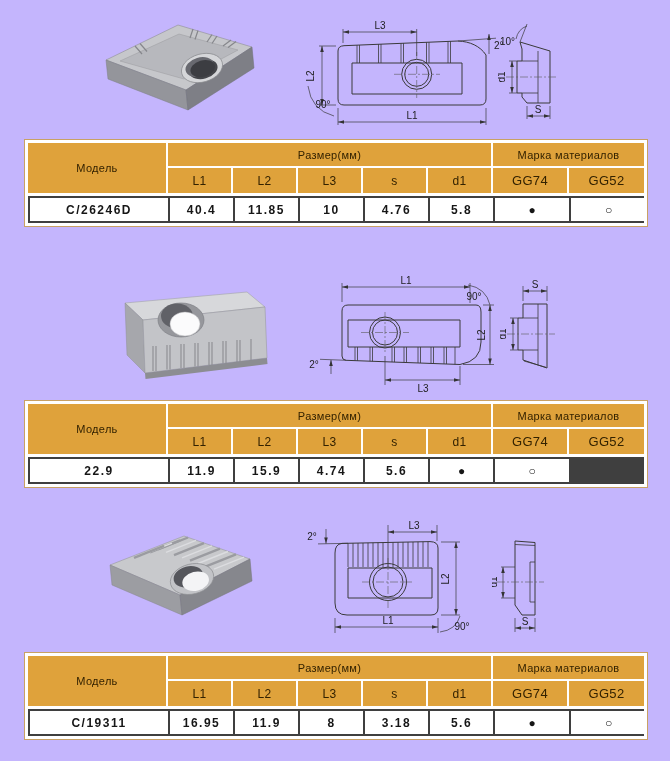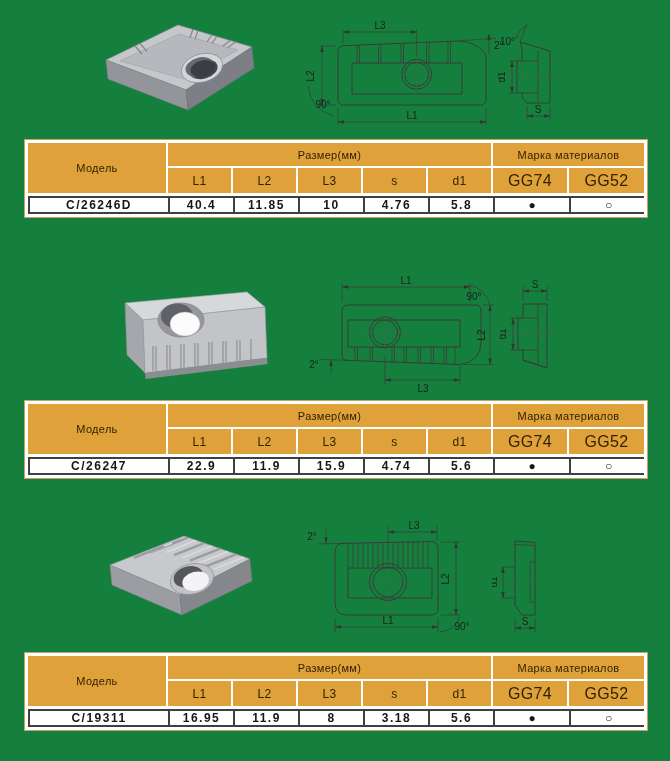--- a/index.html
+++ b/index.html
@@ -1,33 +1,33 @@
 <!DOCTYPE html>
 <html><head>
 <meta charset="utf-8">
 <style>
   * { margin:0; padding:0; box-sizing:border-box; }
   html,body { background:#ffffff; }
   body { font-family:"Liberation Sans", sans-serif; }
-  .page { position:relative; width:670px; height:761px; background:#15803d; overflow:hidden; }
+  .page { position:relative; width:670px; height:761px; background:#c4b5fd; overflow:hidden; }
   .fig { position:absolute; }
 
   
   .ctable { position:absolute; left:24px; width:624px; border:1px solid #c9a164; background:#fff; padding:3px; }
   .thead { display:grid; grid-template-columns:138px 63px 63px 63px 63px 63px 74px 75px;
            grid-template-rows:23px 25px; gap:2px; }
   .hcell { background:#dfa23b; color:#332200; display:flex; align-items:center; justify-content:center;
            font-size:11px; letter-spacing:0.3px; }
   .h-model { grid-row:1/3; grid-column:1;text-align:right; }
   .h-size  { grid-column:2/7; }
   .h-mat   { grid-column:7/9; }
   .h-sub   { grid-row:2; font-size:12px; }
-  .h-gg    { grid-row:2; font-size:16px; }
+  .h-gg    { grid-row:2; font-size:13px; }
   .drow { margin-top:3px; display:grid; grid-template-columns:138px 63px 63px 63px 63px 63px 74px 75px;
-          gap:2px; background:#3f3f3f; border:2px solid #3f3f3f; height:18px; }
+          gap:2px; background:#3f3f3f; border:2px solid #3f3f3f; height:27px; }
   .dcell { background:#fff; display:flex; align-items:center; justify-content:center;
            font-size:12px; font-weight:700; color:#161616; letter-spacing:1.5px; }
   .dcell.mark { font-size:12px; letter-spacing:0; }
 
   
   svg .ol { stroke:#3a3a3a; stroke-width:1; fill:none; stroke-linejoin:round; }
   svg .tl { stroke:#3a3a3a; stroke-width:0.8; fill:none; }
   svg .dl { stroke:#3a3a3a; stroke-width:0.7; fill:none; }
   svg .cl { stroke:#5a5a5a; stroke-width:0.6; fill:none; stroke-dasharray:8 2 2 2; }
   svg .ah { fill:#333; stroke:none; }
@@ -291,21 +291,20 @@
       <div class="hcell h-mat">Марка материалов</div>
       <div class="hcell h-sub">L1</div>
       <div class="hcell h-sub">L2</div>
       <div class="hcell h-sub">L3</div>
       <div class="hcell h-sub">s</div>
       <div class="hcell h-sub">d1</div>
       <div class="hcell h-gg">GG74</div>
       <div class="hcell h-gg">GG52</div>
     </div>
     <div class="drow">
-      <div class="dcell">C/26247</div>
       <div class="dcell">22.9</div>
       <div class="dcell">11.9</div>
       <div class="dcell">15.9</div>
       <div class="dcell">4.74</div>
       <div class="dcell">5.6</div>
       <div class="dcell mark">●</div>
       <div class="dcell mark">○</div>
     </div>
   </div>
 

